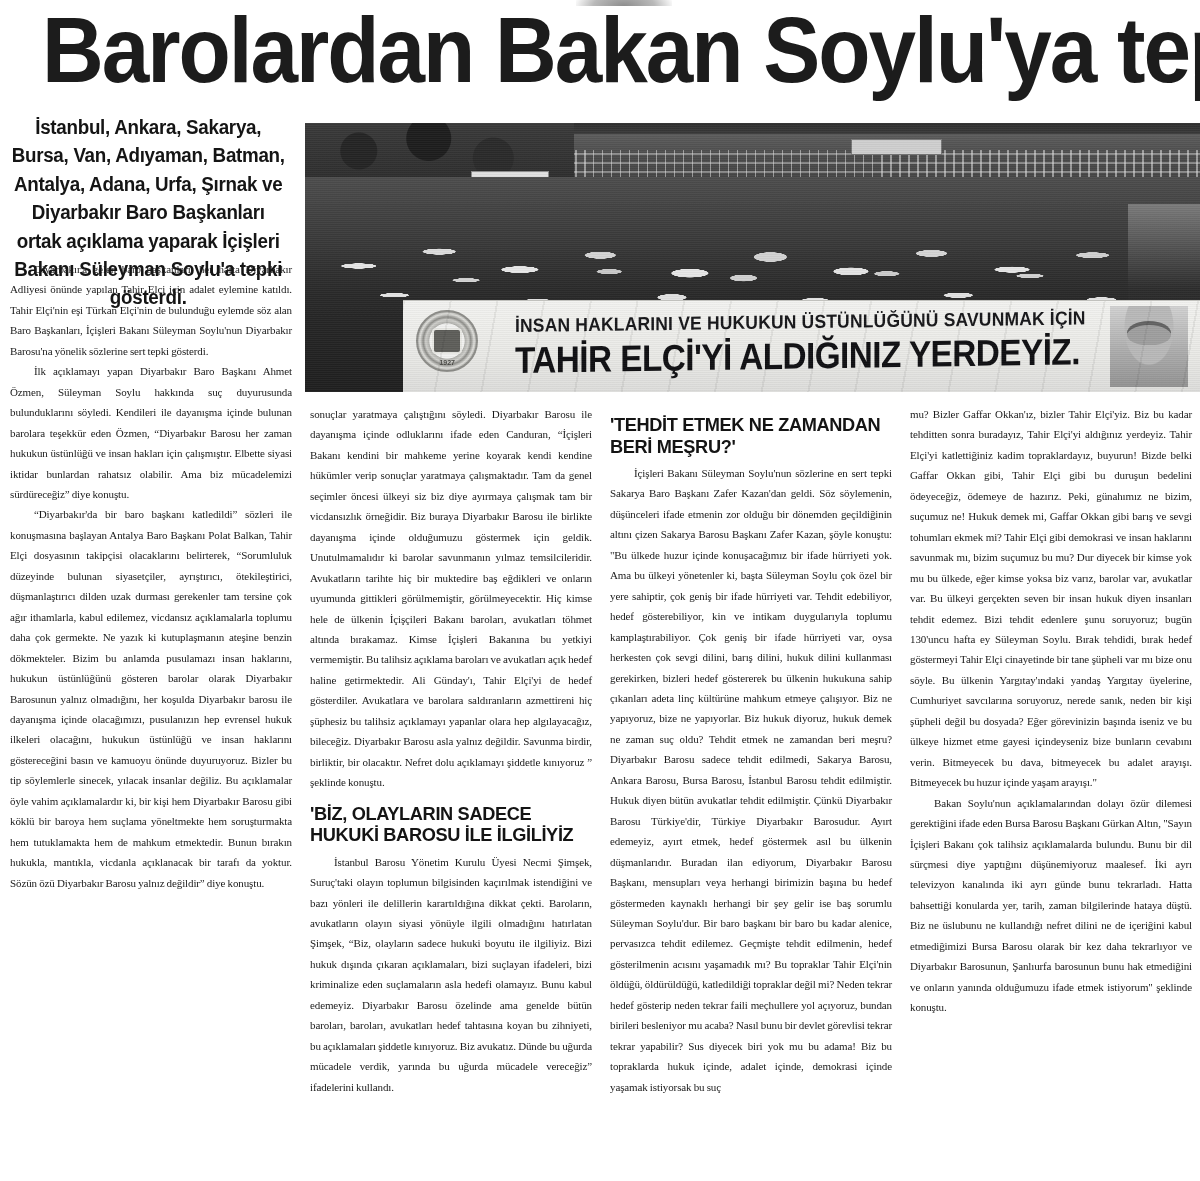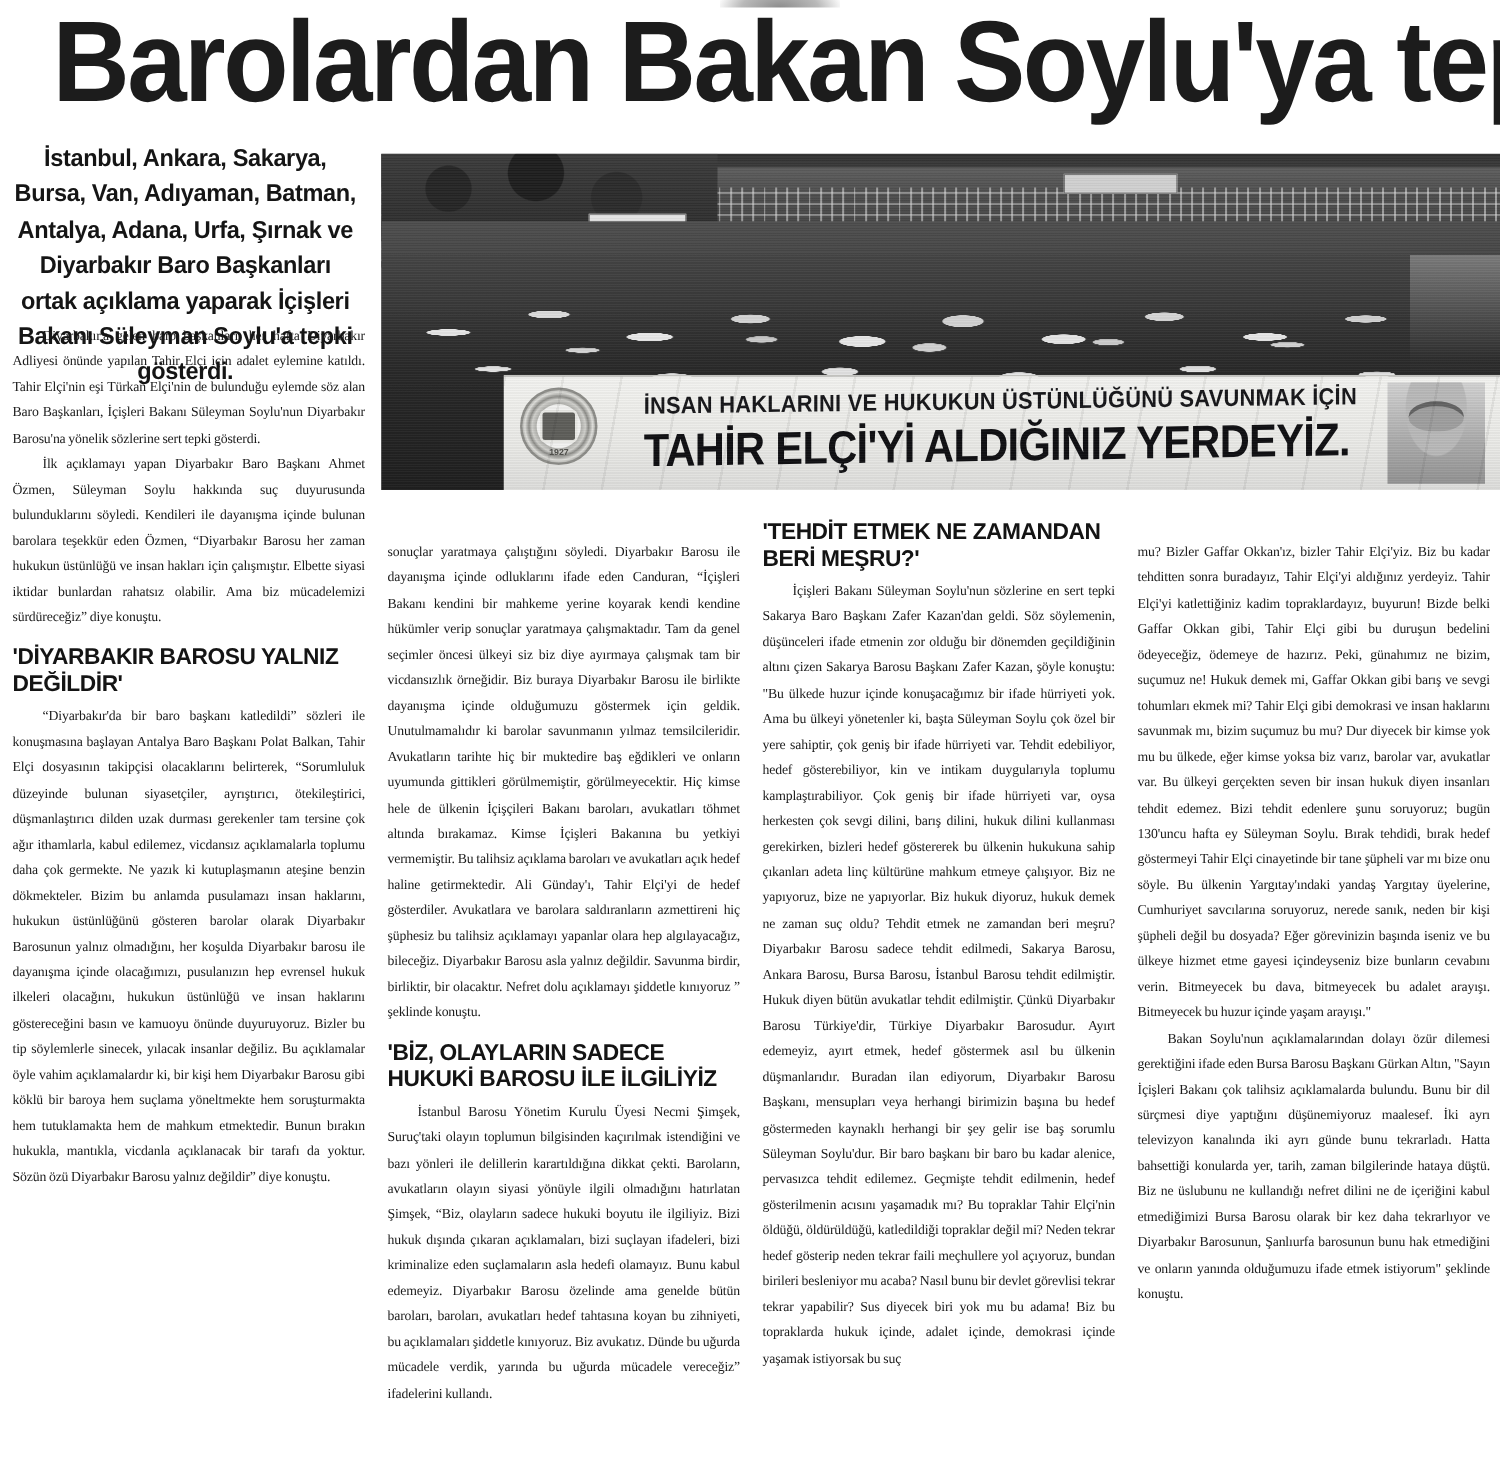--- a/index.html
+++ b/index.html
@@ -185,21 +185,21 @@
   .col p{
     margin:0;
     font-size:11px;
     line-height:20.45px;
     text-align:justify;
     text-indent:24px;
     letter-spacing:-0.12px;
     word-spacing:-0.4px;
     hyphens:none;
   }
-  .col p.noindent{text-indent:0;margin-top:28px;}
+  .col p.noindent{text-indent:0;}
   .sub{
     margin:11px 0 5px 0;
     font-family:"Liberation Sans", sans-serif;
     font-weight:bold;
     font-size:18.2px;
     line-height:21.5px;
     text-align:left;
     letter-spacing:-0.35px;
     color:#141414;
   }
@@ -243,21 +243,20 @@
       <div class="ph-bn-line2">TAHİR ELÇİ'Yİ ALDIĞINIZ YERDEYİZ.</div>
       <div class="ph-portrait"></div>
     </div>
     <div class="ph-grain"></div>
   </div>
 
   <div class="cols">
     <div class="col" id="col1">
         <p class="col-p">Diyarbakır'a gelen baro başkanları, her hafta Diyarbakır Adliyesi önünde yapılan Tahir Elçi için adalet eylemine katıldı. Tahir Elçi'nin eşi Türkan Elçi'nin de bulunduğu eylemde söz alan Baro Başkanları, İçişleri Bakanı Süleyman Soylu'nun Diyarbakır Barosu'na yönelik sözlerine sert tepki gösterdi.</p>
         <p class="col-p">İlk açıklamayı yapan Diyarbakır Baro Başkanı Ahmet Özmen, Süleyman Soylu hakkında suç duyurusunda bulunduklarını söyledi. Kendileri ile dayanışma içinde bulunan barolara teşekkür eden Özmen, “Diyarbakır Barosu her zaman hukukun üstünlüğü ve insan hakları için çalışmıştır. Elbette siyasi iktidar bunlardan rahatsız olabilir. Ama biz mücadelemizi sürdüreceğiz” diye konuştu.</p>
-        <h2 class="sub">'DİYARBAKIR BAROSU YALNIZ DEĞİLDİR'</h2>
         <p class="col-p">“Diyarbakır'da bir baro başkanı katledildi” sözleri ile konuşmasına başlayan Antalya Baro Başkanı Polat Balkan, Tahir Elçi dosyasının takipçisi olacaklarını belirterek, “Sorumluluk düzeyinde bulunan siyasetçiler, ayrıştırıcı, ötekileştirici, düşmanlaştırıcı dilden uzak durması gerekenler tam tersine çok ağır ithamlarla, kabul edilemez, vicdansız açıklamalarla toplumu daha çok germekte. Ne yazık ki kutuplaşmanın ateşine benzin dökmekteler. Bizim bu anlamda pusulamazı insan haklarını, hukukun üstünlüğünü gösteren barolar olarak Diyarbakır Barosunun yalnız olmadığını, her koşulda Diyarbakır barosu ile dayanışma içinde olacağımızı, pusulanızın hep evrensel hukuk ilkeleri olacağını, hukukun üstünlüğü ve insan haklarını göstereceğini basın ve kamuoyu önünde duyuruyoruz. Bizler bu tip söylemlerle sinecek, yılacak insanlar değiliz. Bu açıklamalar öyle vahim açıklamalardır ki, bir kişi hem Diyarbakır Barosu gibi köklü bir baroya hem suçlama yöneltmekte hem soruşturmakta hem tutuklamakta hem de mahkum etmektedir. Bunun bırakın hukukla, mantıkla, vicdanla açıklanacak bir tarafı da yoktur. Sözün özü Diyarbakır Barosu yalnız değildir” diye konuştu.</p>
       </div>
     <div class="col" id="col2">
         <p class="col-p noindent">sonuçlar yaratmaya çalıştığını söyledi. Diyarbakır Barosu ile dayanışma içinde odluklarını ifade eden Canduran, “İçişleri Bakanı kendini bir mahkeme yerine koyarak kendi kendine hükümler verip sonuçlar yaratmaya çalışmaktadır. Tam da genel seçimler öncesi ülkeyi siz biz diye ayırmaya çalışmak tam bir vicdansızlık örneğidir. Biz buraya Diyarbakır Barosu ile birlikte dayanışma içinde olduğumuzu göstermek için geldik. Unutulmamalıdır ki barolar savunmanın yılmaz temsilcileridir. Avukatların tarihte hiç bir muktedire baş eğdikleri ve onların uyumunda gittikleri görülmemiştir, görülmeyecektir. Hiç kimse hele de ülkenin İçişçileri Bakanı baroları, avukatları töhmet altında bırakamaz. Kimse İçişleri Bakanına bu yetkiyi vermemiştir.  Bu talihsiz açıklama baroları ve avukatları açık hedef haline getirmektedir. Ali Günday'ı, Tahir Elçi'yi de hedef gösterdiler. Avukatlara ve barolara saldıranların azmettireni hiç şüphesiz bu talihsiz açıklamayı yapanlar olara hep algılayacağız, bileceğiz. Diyarbakır Barosu asla yalnız değildir. Savunma birdir, birliktir, bir olacaktır. Nefret dolu açıklamayı şiddetle kınıyoruz ” şeklinde konuştu.</p>
         <h2 class="sub">'BİZ, OLAYLARIN SADECE HUKUKİ BAROSU İLE İLGİLİYİZ</h2>
         <p class="col-p">İstanbul Barosu Yönetim Kurulu Üyesi Necmi Şimşek, Suruç'taki olayın toplumun bilgisinden kaçırılmak istendiğini ve bazı yönleri ile delillerin karartıldığına dikkat çekti. Baroların, avukatların olayın siyasi yönüyle ilgili olmadığını hatırlatan Şimşek, “Biz, olayların sadece hukuki boyutu ile ilgiliyiz. Bizi hukuk dışında çıkaran açıklamaları, bizi suçlayan ifadeleri, bizi kriminalize eden suçlamaların asla hedefi olamayız. Bunu kabul edemeyiz. Diyarbakır Barosu özelinde ama genelde bütün baroları, baroları, avukatları hedef tahtasına koyan bu zihniyeti, bu açıklamaları şiddetle kınıyoruz.  Biz avukatız. Dünde bu uğurda mücadele verdik, yarında bu uğurda mücadele vereceğiz” ifadelerini kullandı.</p>
       </div>
     <div class="col" id="col3">
         <h2 class="sub">'TEHDİT ETMEK NE ZAMANDAN BERİ MEŞRU?'</h2>
         <p class="col-p">İçişleri Bakanı Süleyman Soylu'nun sözlerine en sert tepki Sakarya Baro Başkanı Zafer Kazan'dan geldi. Söz söylemenin, düşünceleri ifade etmenin zor olduğu bir dönemden geçildiğinin altını çizen Sakarya Barosu Başkanı Zafer Kazan, şöyle konuştu: "Bu ülkede huzur içinde konuşacağımız bir ifade hürriyeti yok. Ama bu ülkeyi yönetenler ki, başta Süleyman Soylu çok özel bir yere sahiptir, çok geniş bir ifade hürriyeti var. Tehdit edebiliyor, hedef gösterebiliyor, kin ve intikam duygularıyla toplumu kamplaştırabiliyor. Çok geniş bir ifade hürriyeti var, oysa herkesten çok sevgi dilini, barış dilini, hukuk dilini kullanması gerekirken, bizleri hedef göstererek bu ülkenin hukukuna sahip çıkanları adeta linç kültürüne mahkum etmeye çalışıyor. Biz ne yapıyoruz, bize ne yapıyorlar. Biz hukuk diyoruz, hukuk demek ne zaman suç oldu? Tehdit etmek ne zamandan beri meşru? Diyarbakır Barosu sadece tehdit edilmedi, Sakarya Barosu, Ankara Barosu, Bursa Barosu, İstanbul Barosu  tehdit edilmiştir.  Hukuk diyen bütün avukatlar tehdit edilmiştir. Çünkü Diyarbakır Barosu Türkiye'dir, Türkiye Diyarbakır Barosudur. Ayırt edemeyiz, ayırt etmek, hedef göstermek asıl bu ülkenin düşmanlarıdır. Buradan ilan ediyorum, Diyarbakır Barosu Başkanı, mensupları veya herhangi birimizin başına bu hedef göstermeden kaynaklı herhangi bir şey gelir ise baş sorumlu Süleyman Soylu'dur. Bir baro başkanı bir baro bu kadar alenice, pervasızca tehdit edilemez. Geçmişte tehdit edilmenin, hedef gösterilmenin acısını yaşamadık mı? Bu topraklar Tahir Elçi'nin öldüğü, öldürüldüğü, katledildiği topraklar değil mi? Neden tekrar hedef gösterip neden tekrar faili meçhullere yol açıyoruz, bundan birileri besleniyor mu acaba? Nasıl bunu bir devlet görevlisi tekrar tekrar yapabilir? Sus diyecek biri yok mu bu adama! Biz bu topraklarda hukuk içinde, adalet içinde, demokrasi içinde yaşamak istiyorsak bu suç</p>

